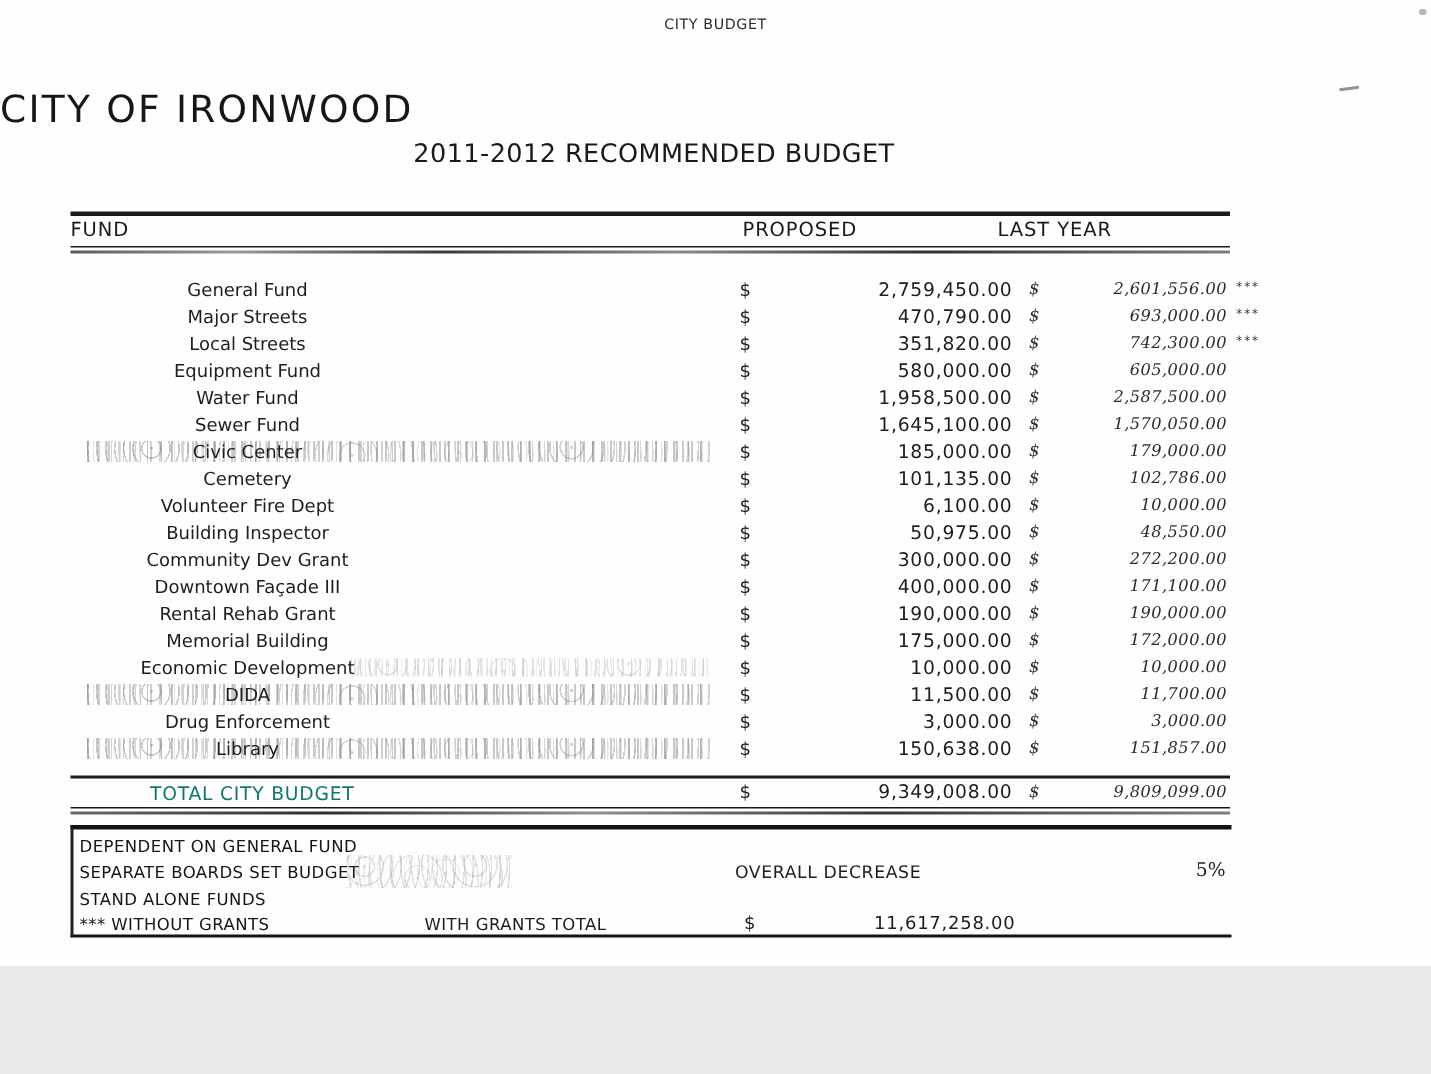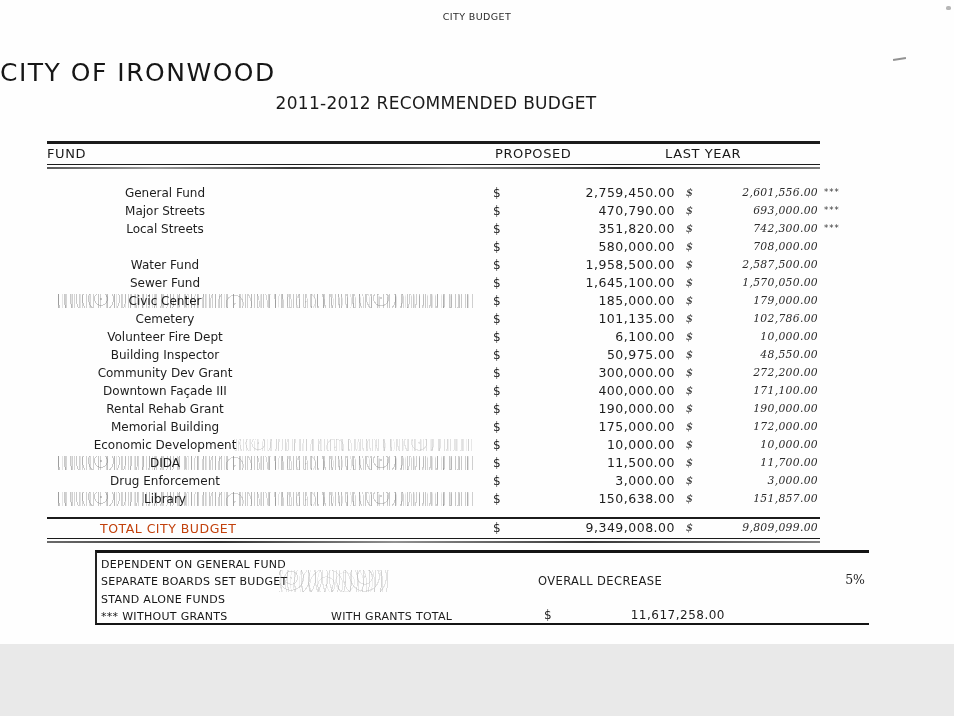--- a/index.html
+++ b/index.html
@@ -44,27 +44,27 @@
       repeating-radial-gradient(circle at 11% 35%, rgba(120,120,120,.40) 0 .9px, transparent 1px 6px),
       repeating-radial-gradient(circle at 43% 70%, rgba(135,135,135,.34) 0 .9px, transparent 1px 8px),
       repeating-radial-gradient(circle at 78% 30%, rgba(110,110,110,.32) 0 1px, transparent 1.2px 7px),
       repeating-radial-gradient(circle at 60% 55%, rgba(150,150,150,.26) 0 .8px, transparent 1px 9px);
   }
   .row.smudge-full::before{content:"";position:absolute;left:8px;top:2px;width:418px;height:14px;}
   .row.smudge-right::before{content:"";position:absolute;left:185px;top:3px;width:240px;height:12px;opacity:.55;}
 
   .line-t0{top:377px;height:1.8px;}
   .total-row{position:absolute;top:379px;left:0;width:773px;height:18px;}
-  .total-label{position:absolute;left:53px;font-size:12.5px;letter-spacing:.5px;line-height:19px;color:#c2410c;}
+  .total-label{position:absolute;left:53px;font-size:12.5px;letter-spacing:.5px;line-height:19px;color:#0f766e;}
   .line-t1{top:397.5px;height:1.8px;}
   .line-t2{top:401px;height:1.8px;
     background:linear-gradient(90deg,#6a6a6a 0%,#2e2e2e 22%,#909090 45%,#383838 70%,#808080 100%);}
 
   .notes-box{position:absolute;left:47px;top:550px;width:772px;height:70px;
-    border-top:3px solid #141414;border-bottom:2.5px solid #141414;border-left:2px solid #222;margin-left:48px;}
+    border-top:3px solid #141414;border-bottom:2.5px solid #141414;border-left:2px solid #222;}
   .legend{position:absolute;left:4px;height:17px;line-height:17px;font-size:11px;letter-spacing:.3px;color:#161616;}
   .l1{top:3px;} .l2{top:20px;} .l3{top:38px;} .l4{top:55px;}
   .smudge-box{position:absolute;left:182px;top:17px;width:110px;height:22px;opacity:.6;}
   .overall-label{position:absolute;left:441px;top:20px;height:17px;line-height:17px;font-size:11.5px;letter-spacing:.4px;}
   .overall-value{position:absolute;right:4px;top:18px;height:17px;line-height:17px;font-size:12.5px;
     font-family:"DejaVu Serif",serif;color:#222;}
   .grants-label{position:absolute;left:234px;top:55px;height:17px;line-height:17px;font-size:11px;letter-spacing:.3px;}
   .grants-dollar{position:absolute;left:447px;top:54px;height:17px;line-height:17px;font-size:12px;}
   .grants-amount{position:absolute;left:460px;top:54px;width:168px;height:17px;line-height:17px;
     text-align:right;font-size:12px;letter-spacing:.5px;}
@@ -113,24 +113,25 @@
   </div>
         <div class="row">
     <span class="fund">Local Streets</span>
     <span class="dollar1">$</span>
     <span class="amt1">351,820.00</span>
     <span class="dollar2">$</span>
     <span class="amt2">742,300.00</span>
     <span class="note">***</span>
   </div>
         <div class="row">
+    <span class="fund">Equipment Fund</span>
     <span class="dollar1">$</span>
     <span class="amt1">580,000.00</span>
     <span class="dollar2">$</span>
-    <span class="amt2">708,000.00</span>
+    <span class="amt2">605,000.00</span>
     <span class="note"></span>
   </div>
         <div class="row">
     <span class="fund">Water Fund</span>
     <span class="dollar1">$</span>
     <span class="amt1">1,958,500.00</span>
     <span class="dollar2">$</span>
     <span class="amt2">2,587,500.00</span>
     <span class="note"></span>
   </div>

